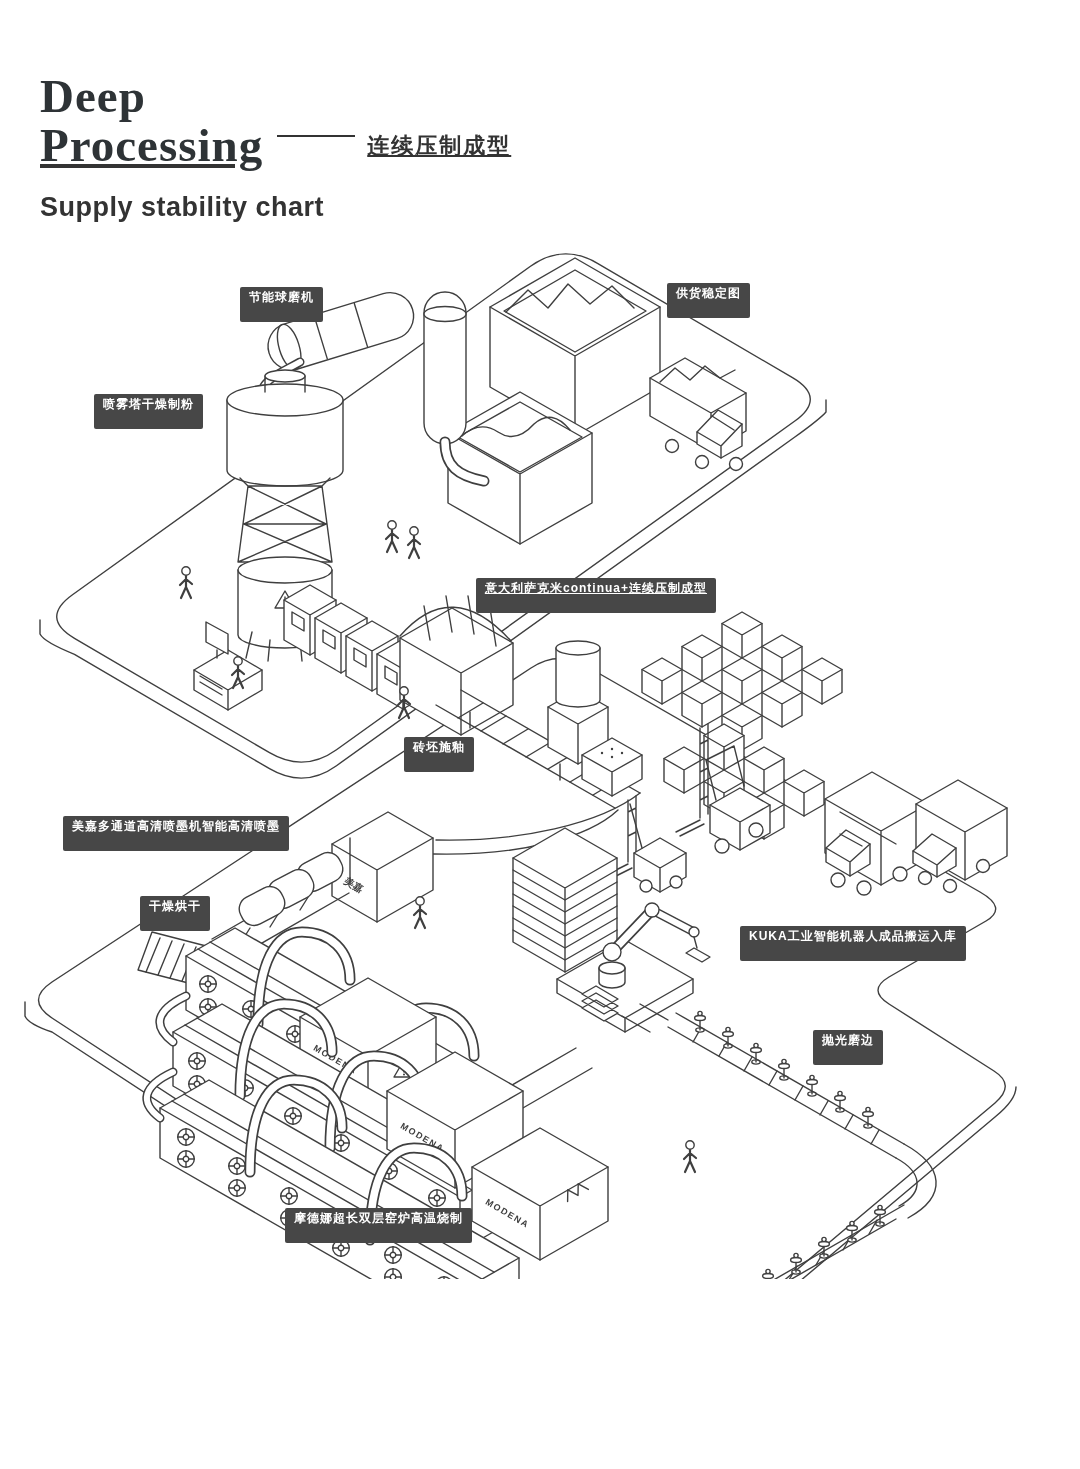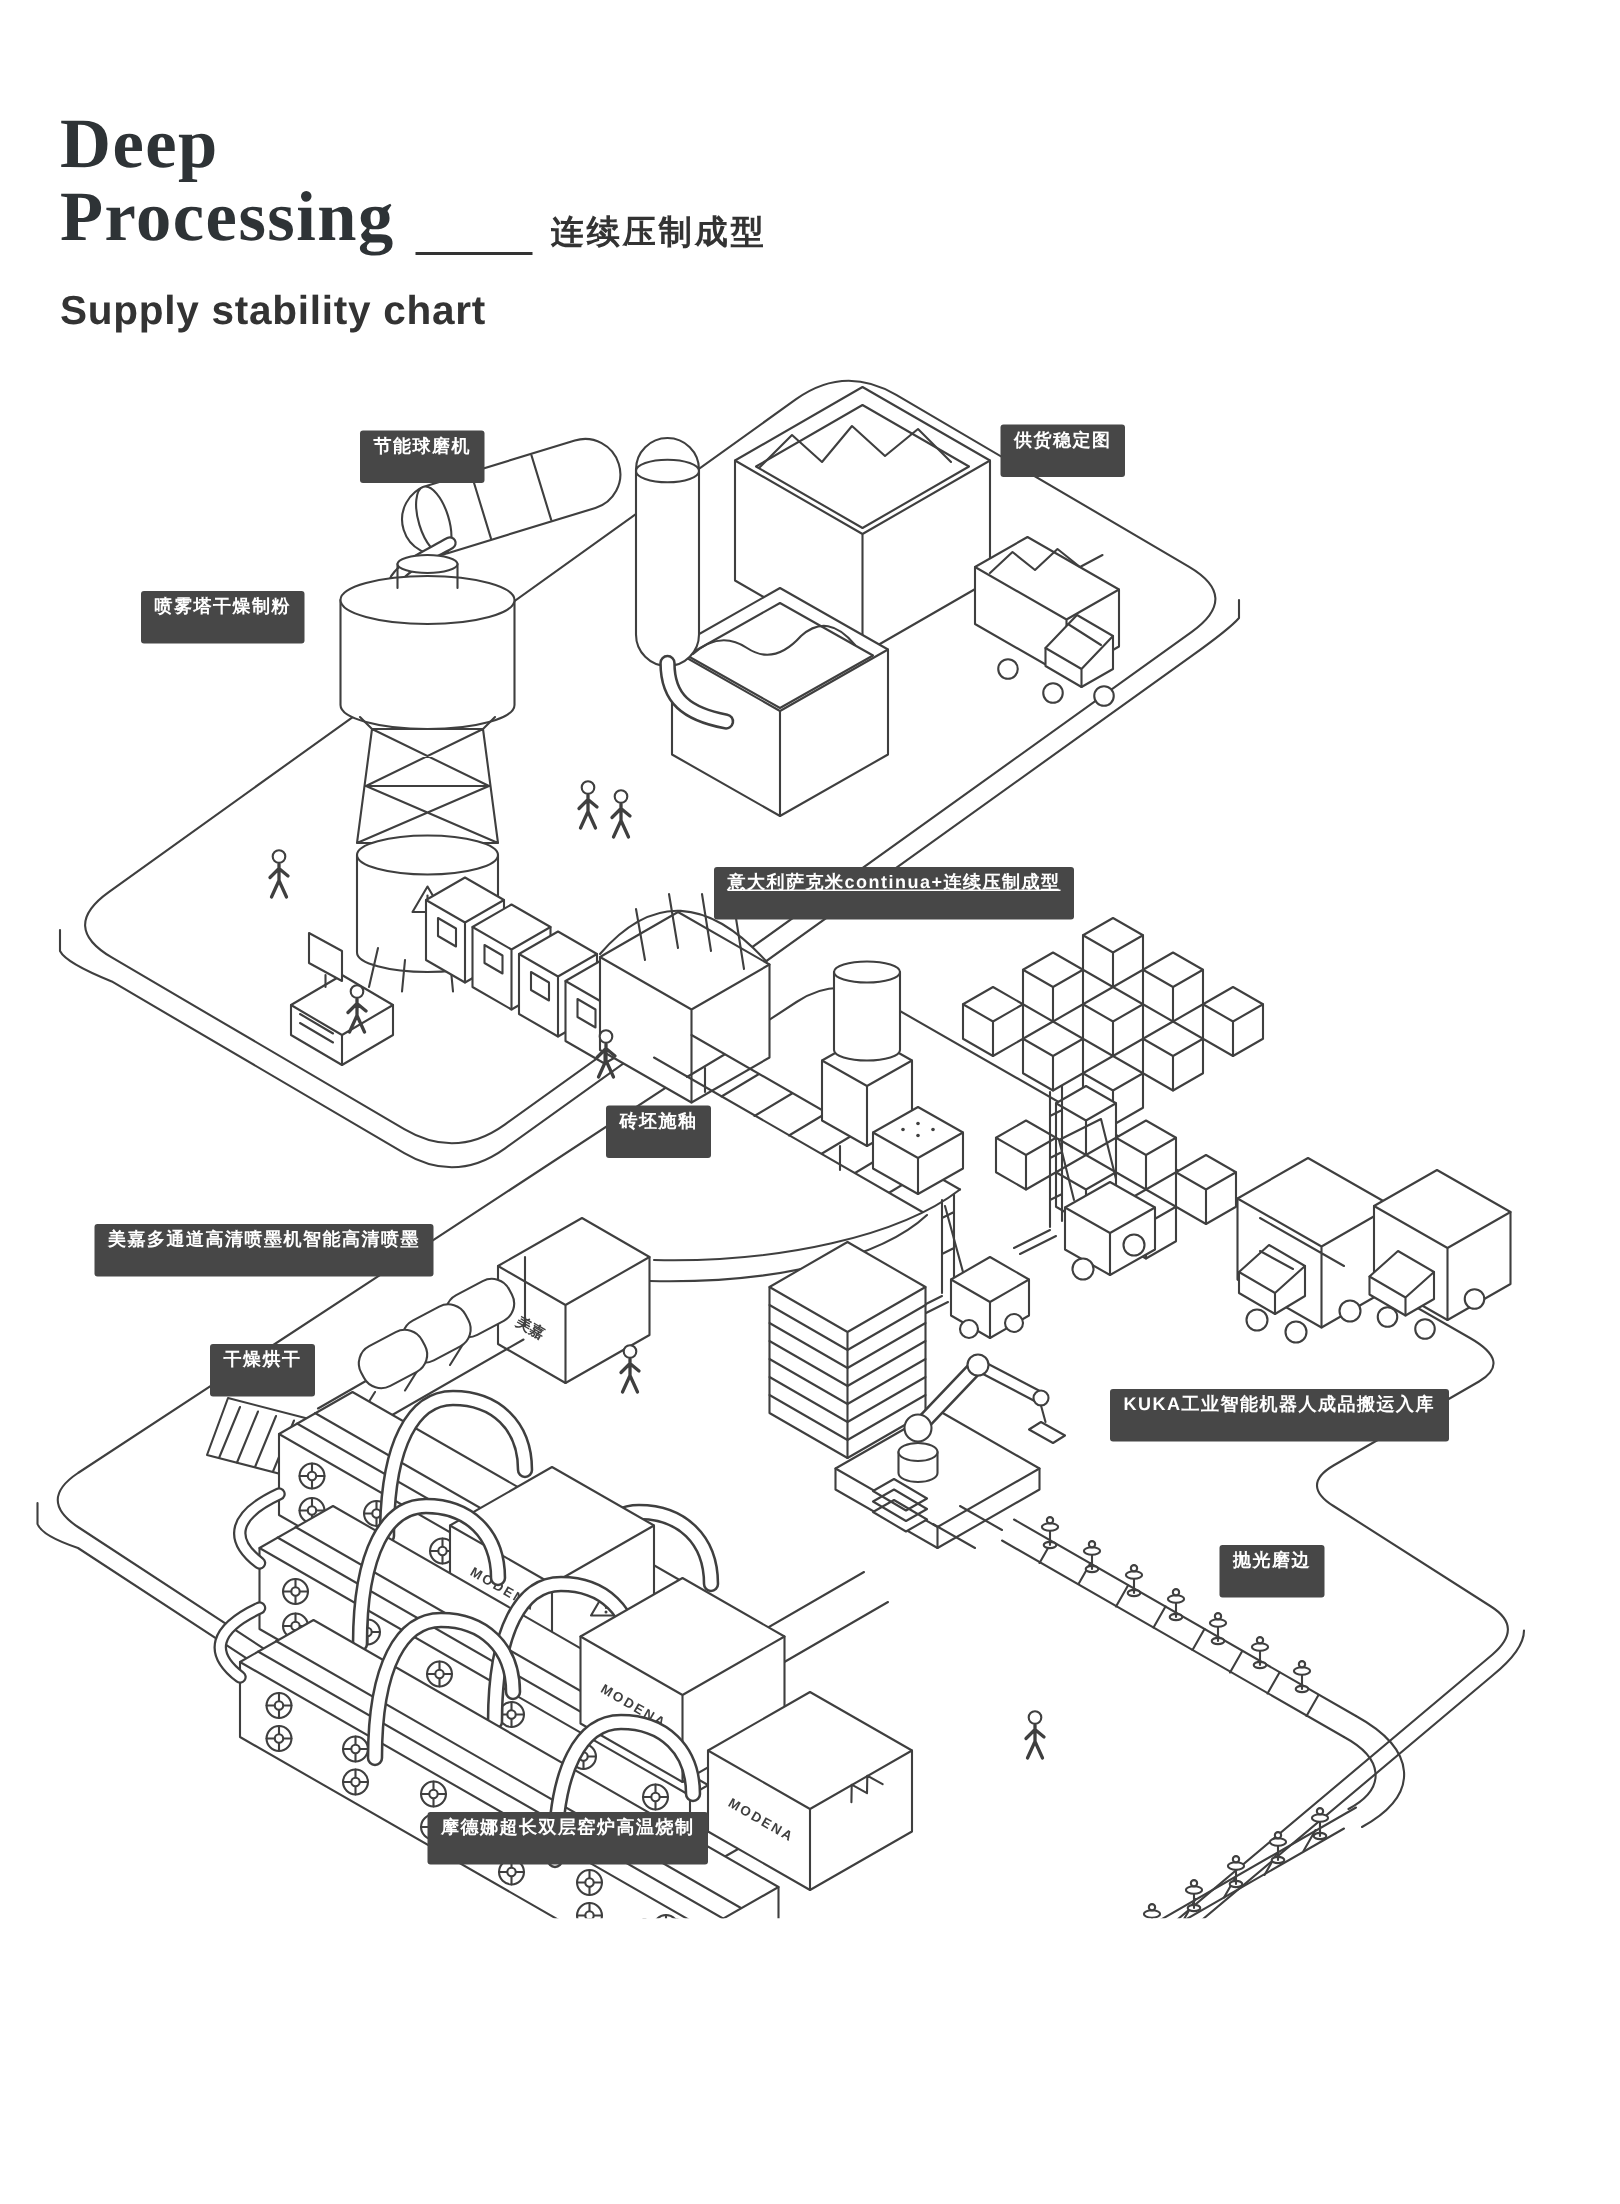--- a/index.html
+++ b/index.html
@@ -2,21 +2,21 @@
 <html><head>
 <meta charset="utf-8">
 <style>
   html,body{margin:0;padding:0;background:#fff;}
   .page{position:relative;width:1080px;height:1279px;background:#fff;overflow:hidden;
         font-family:"Liberation Sans",sans-serif;color:#333;}
   
   .hdr{position:absolute;left:40px;top:72px;}
   .t1{font-family:"Liberation Serif",serif;font-weight:700;font-size:47px;line-height:1.04;
       color:#2e3336;letter-spacing:1px;}
-  .trow{display:flex;align-items:flex-end;}
+  .trow{display:flex;align-items:flex-start;text-decoration:underline;}
   .rule{display:inline-block;width:78px;height:2px;background:#333;margin:14px 12px 0 14px;}
   .subcn{font-size:22px;font-weight:700;color:#333;margin-top:10px;letter-spacing:2px;}
   .suben{font-size:27px;font-weight:700;color:#333;letter-spacing:0.5px;margin-top:22px;}
   
   .art{position:absolute;inset:0;}
   .ln{fill:none;stroke:#3f3f3f;stroke-width:1.4;stroke-linejoin:round;stroke-linecap:round;}
   .fw{fill:#ffffff;stroke:#3f3f3f;stroke-width:1.4;stroke-linejoin:round;stroke-linecap:round;}
   .pl{stroke-width:2.2;}
   .tubo{fill:none;stroke:#3f3f3f;stroke-width:11;stroke-linecap:round;}
   .tubi{fill:none;stroke:#ffffff;stroke-width:7.6;stroke-linecap:round;}

